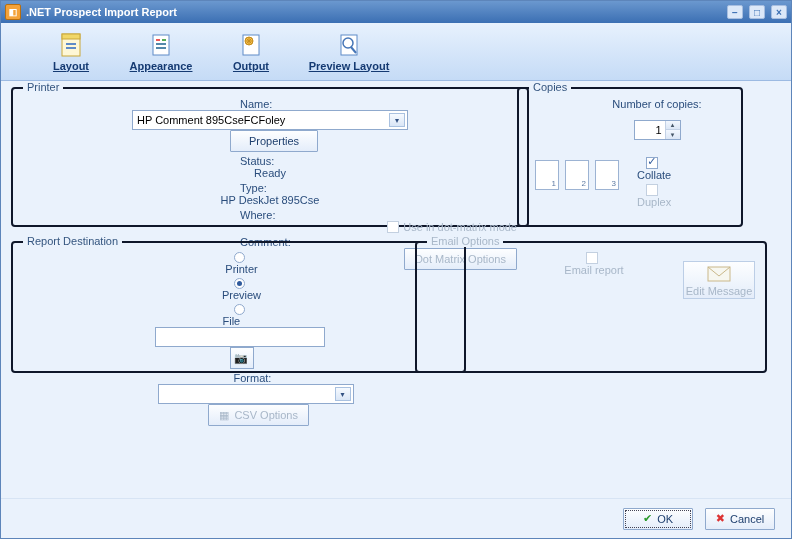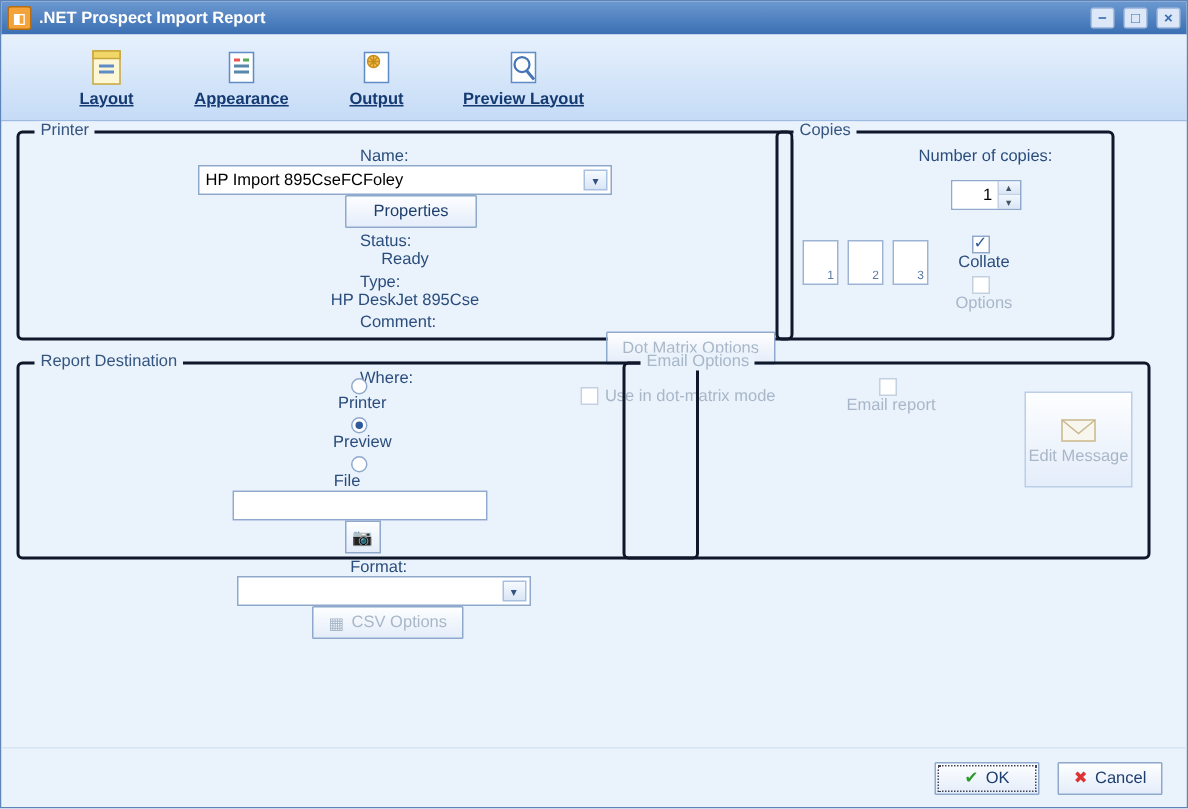--- a/index.html
+++ b/index.html
@@ -39,21 +39,21 @@
 .pages-illustration { display: flex; gap: 6px; margin-top: 6px; }
 .minipage { width: 24px; height: 30px; border: 1px solid #9cb3d3; background: #fff; position: relative; }
 .minipage .n { position: absolute; bottom: 1px; right: 2px; font-size: 8px; color: #5c7aa3; }
 .minipage.stack::before { content: ""; position: absolute; top: -4px; left: -4px; width: 24px; height: 30px; border: 1px solid #9cb3d3; background: #fff; z-index: -1; }
 .ok-focus { outline: 1px dotted #445; outline-offset: -3px; }
 .spinner { display: inline-flex; border: 1px solid #8fa9cd; height: 20px; background: #fff; align-items: stretch; }
 .spinner input { border: none; width: 30px; text-align: right; padding-right: 3px; }
 .spinner .spin-btns { display: flex; flex-direction: column; border-left: 1px solid #c3d1e5; }
 .spinner .spin-btns div { width: 14px; height: 9px; background: linear-gradient(#f2f7fe,#dbe6f5); font-size: 7px; color: #456; display: flex; align-items: center; justify-content: center; cursor: pointer; }
 .spinner .spin-btns div:first-child { border-bottom: 1px solid #c3d1e5; }
-.edit-msg-btn { position: absolute; right: 10px; top: 18px; width: 72px; height: 64px; background: linear-gradient(#fdfeff,#e4edfa); border: 1px solid #bccee6; display: flex; flex-direction: column; align-items: center; justify-content: center; gap: 3px; color: #a8b7c8; }
+.edit-msg-btn { position: absolute; right: 10px; top: 18px; width: 72px; height: 38px; background: linear-gradient(#fdfeff,#e4edfa); border: 1px solid #bccee6; display: flex; flex-direction: column; align-items: center; justify-content: center; gap: 3px; color: #a8b7c8; }
 svg { display: block; }
 </style>
 </head>
 <body>
 
 <div class="window">
 
   <div class="titlebar">
     <div class="app-icon">◧</div>
     <span>.NET Prospect Import Report</span>
@@ -110,48 +110,48 @@
     </div>
   </div>
 
   <div class="body-area">
 
     <div class="groupbox printer-box">
       <div class="group-title">Printer</div>
       <div class="row">
         <div class="label">Name:</div>
         <div class="combo" style="width:276px">
-          <span>HP Import 895CseFCFoley</span>
+          <span>HP Comment 895CseFCFoley</span>
           <div class="arrow">▾</div>
         </div>
         <div class="btn" style="margin-left:8px;width:88px;justify-content:center">
           <span>Properties</span>
         </div>
       </div>
       <div class="row">
         <div class="label">Status:</div>
         <div class="label2">Ready</div>
       </div>
       <div class="row">
         <div class="label">Type:</div>
         <div class="label2">HP DeskJet 895Cse</div>
-      </div>
-      <div class="row">
-        <div class="label">Comment:</div>
-        <div class="label2"></div>
-        <div class="btn disabled" style="margin-left:auto">
-          <span>Dot Matrix Options</span>
-        </div>
       </div>
       <div class="row">
         <div class="label">Where:</div>
         <div class="label2"></div>
         <div style="margin-left:auto;display:flex;align-items:center">
           <span class="checkbox disabled"></span>
           <span class="disabled">Use in dot-matrix mode</span>
+        </div>
+      </div>
+      <div class="row">
+        <div class="label">Comment:</div>
+        <div class="label2"></div>
+        <div class="btn disabled" style="margin-left:auto">
+          <span>Dot Matrix Options</span>
         </div>
       </div>
     </div>
 
     <div class="groupbox copies-box">
       <div class="group-title">Copies</div>
       <div class="row" style="justify-content:space-between;gap:10px;padding-left:6px;margin-left:48px;">
         <span class="label2">Number of copies:</span>
         <div class="spinner">
           <input value="1" style="">
@@ -173,21 +173,21 @@
               <div class="n">3</div>
             </div>
         </div>
         <div style="margin-left:18px;">
           <div class="row">
             <span class="checkbox checked"></span>
             <span class="label2">Collate</span>
           </div>
           <div class="row">
             <span class="checkbox disabled"></span>
-            <span class="disabled">Options</span>
+            <span class="disabled">Duplex</span>
           </div>
         </div>
       </div>
     </div>
 
     <div class="groupbox dest-box">
       <div class="group-title">Report Destination</div>
       <div class="row" style="padding-left:6px;">
         <span class="radio"></span>
         <span class="label2">Printer</span>

